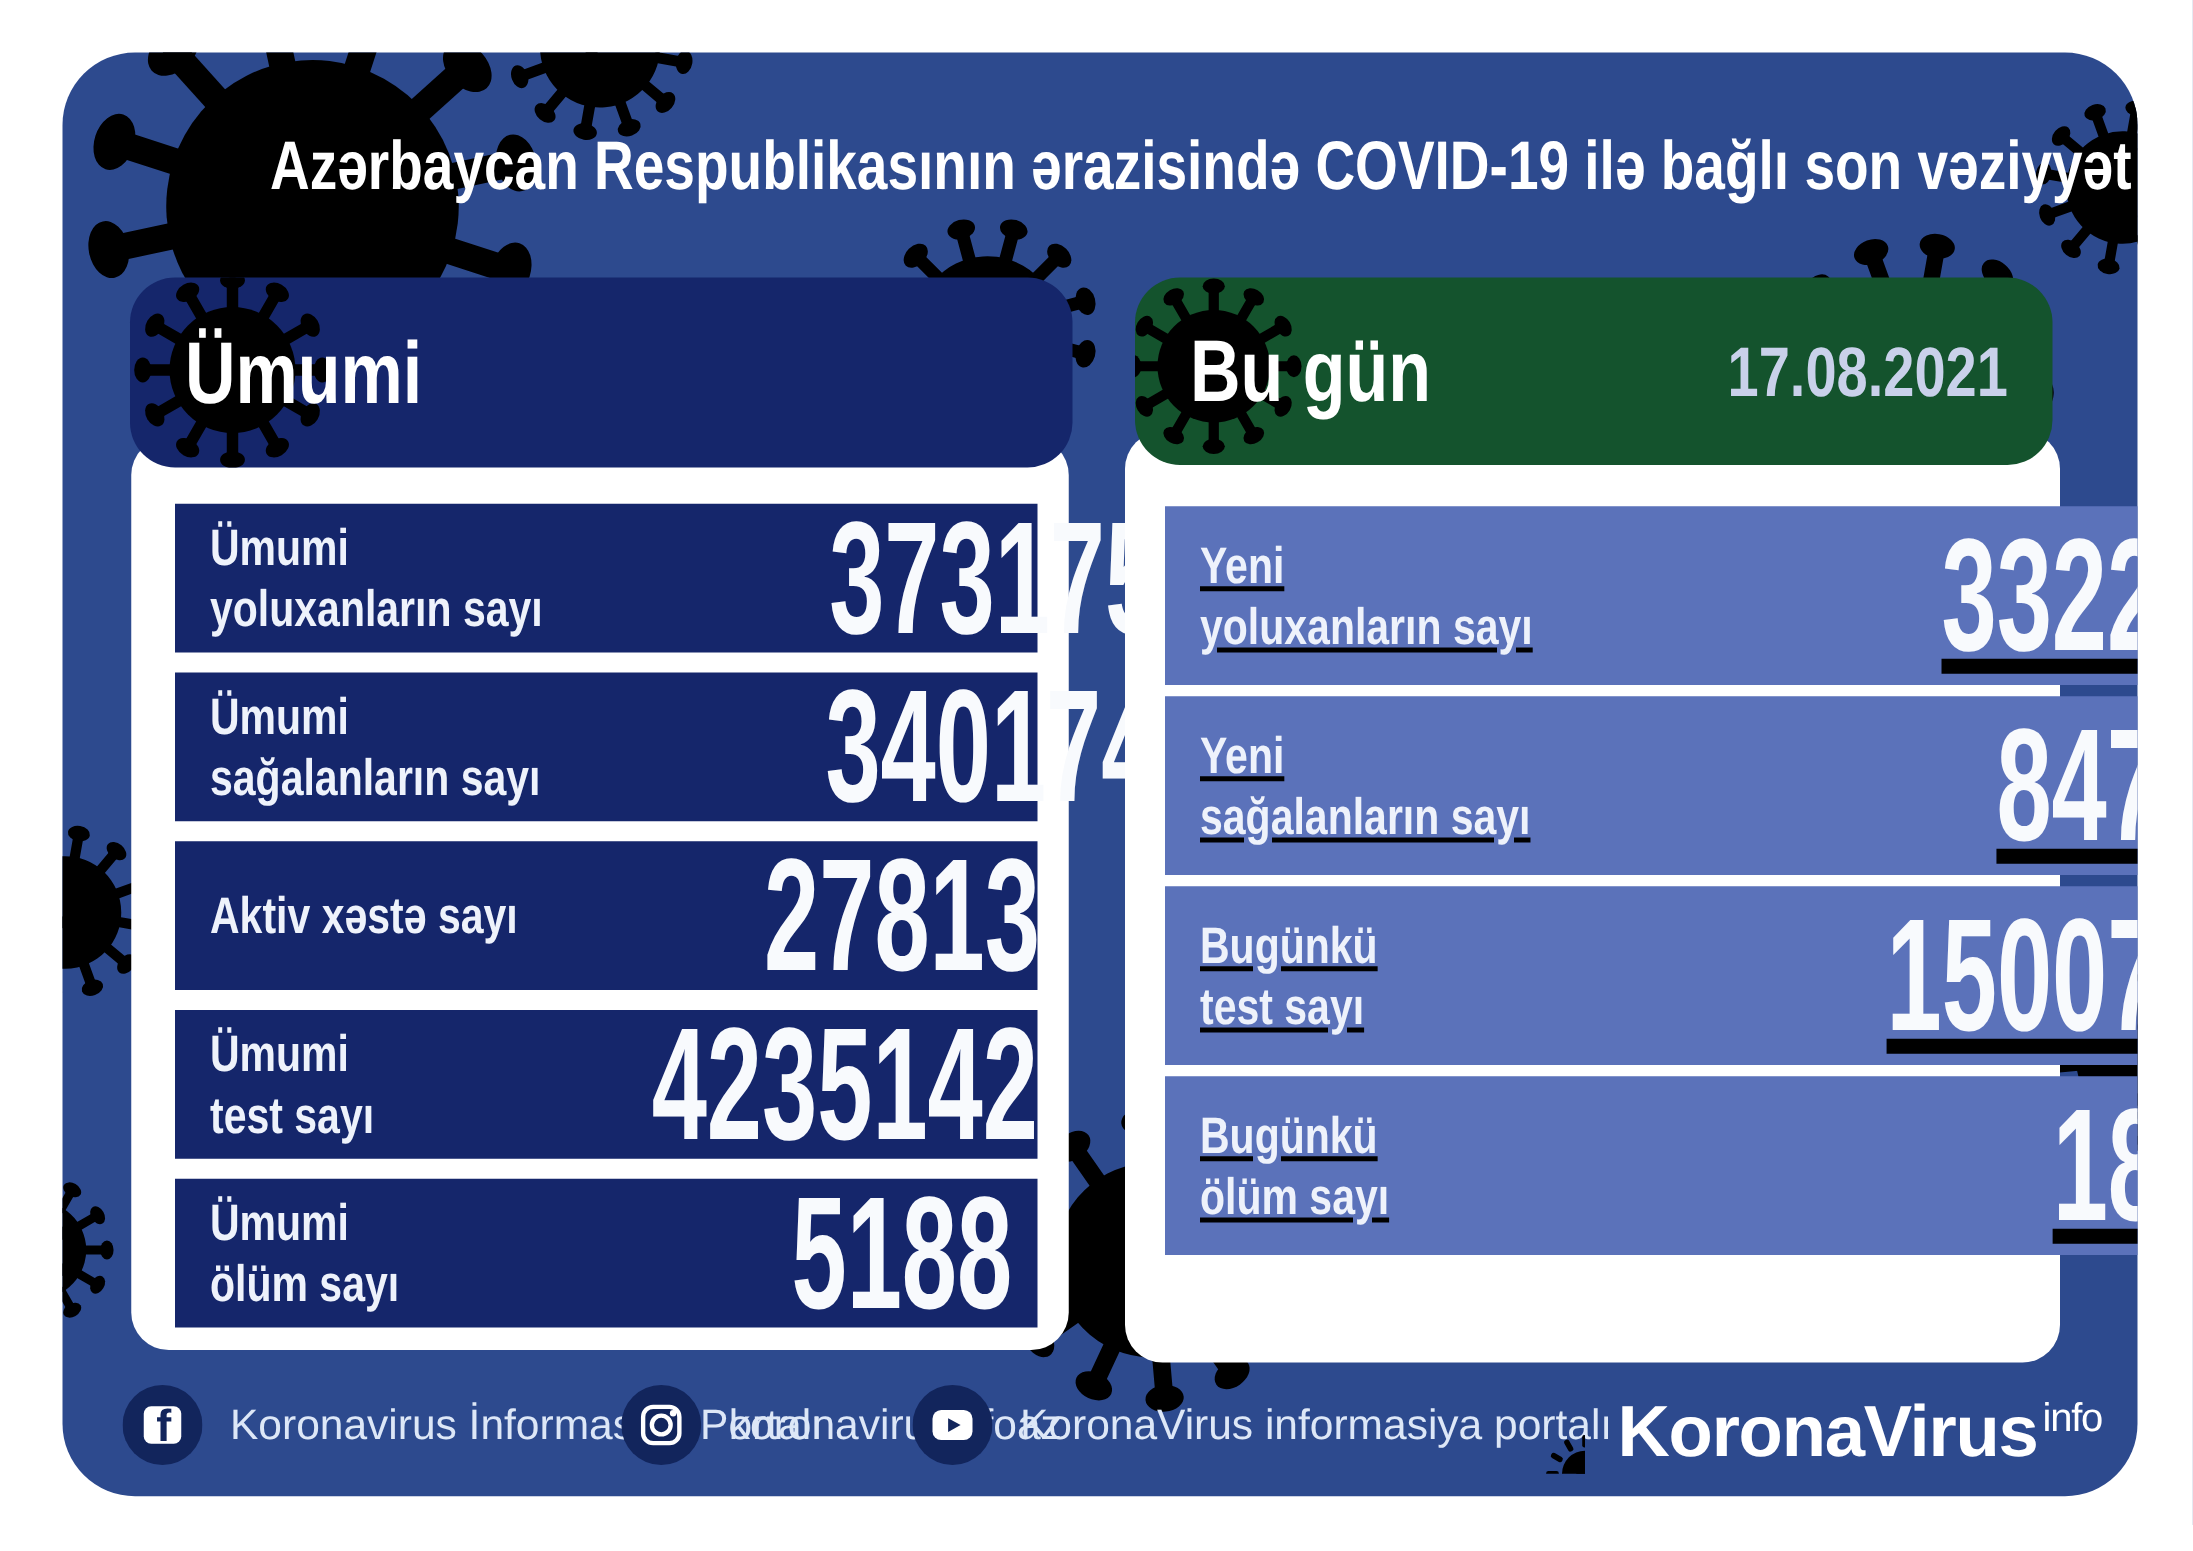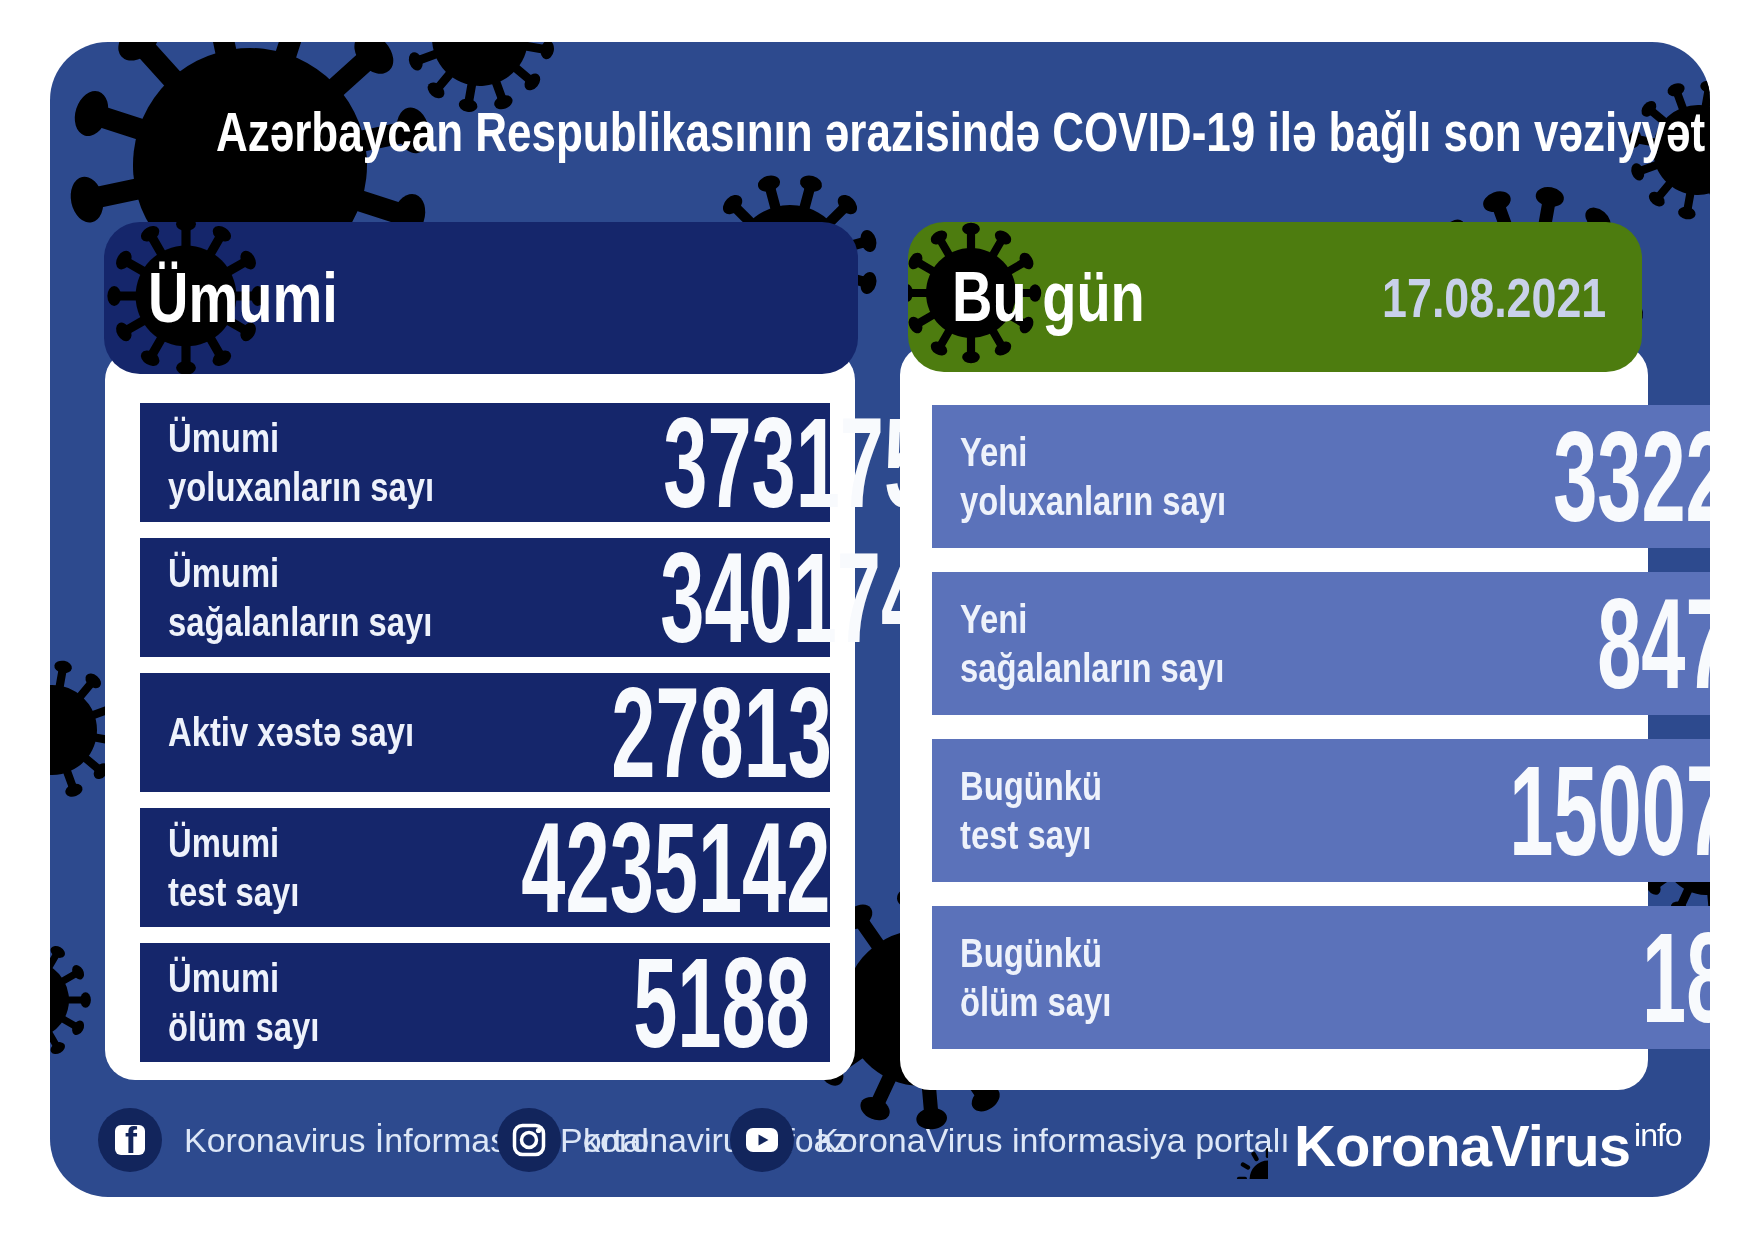--- a/index.html
+++ b/index.html
@@ -15,29 +15,29 @@
     color:#ffffff;font-size:55px;font-weight:bold;font-stretch:condensed;transform:scaleX(.8);
     transform-origin:center center;white-space:nowrap;z-index:4;}
 
   .card-white{position:absolute;background:#ffffff;border-radius:30px;z-index:2;}
   .left-white{left:55px;top:308px;width:750px;height:730px;}
   .right-white{left:850px;top:303px;width:748px;height:745px;}
 
   .card-header{position:absolute;top:180px;height:152px;border-radius:36px;z-index:3;overflow:hidden;
     display:flex;align-items:center;justify-content:space-between;}
   .left-header{left:54px;width:754px;background:#15266b;padding:0 36px 0 44px;box-sizing:border-box;}
-  .right-header{left:858px;width:734px;height:150px;background:#4d7c0f;padding:0 36px 0 44px;box-sizing:border-box;}
+  .right-header{left:858px;width:734px;height:150px;background:#14532d;padding:0 36px 0 44px;box-sizing:border-box;}
   .hdr-text{position:relative;color:#ffffff;font-size:70px;font-weight:bold;font-stretch:condensed;
     transform:scaleX(.8);transform-origin:left center;white-space:nowrap;z-index:2;}
   .hdr-date{position:relative;color:#c9d1ea;font-size:56px;font-weight:bold;font-stretch:condensed;
     transform:scaleX(.8);transform-origin:right center;white-space:nowrap;z-index:2;}
 
   .rows{position:absolute;display:flex;flex-direction:column;z-index:2;}
   .left-rows{left:35px;top:53px;width:690px;gap:16px;}
-  .right-rows{left:32px;top:60px;width:818px;gap:24px;}
+  .right-rows{left:32px;top:60px;width:818px;gap:9px;text-decoration:underline;}
   .row{display:flex;align-items:center;justify-content:space-between;
     padding:0 20px 0 28px;box-sizing:border-box;}
   .left-rows .row{height:119px;background:#15266b;}
   .right-rows .row{height:143px;background:#5b72ba;}
   .row-label{display:flex;flex-direction:column;color:#eef2fb;font-size:41px;font-weight:bold;
     font-stretch:condensed;line-height:1.18;transform:scaleX(.8);transform-origin:left center;white-space:nowrap;}
   .row-label span{display:block;}
   .row-label span:empty{display:none;}
   .row-value{color:#f8fafd;font-size:128px;font-weight:bold;font-stretch:condensed;line-height:1;
     transform:scaleX(.62);transform-origin:right center;white-space:nowrap;}

